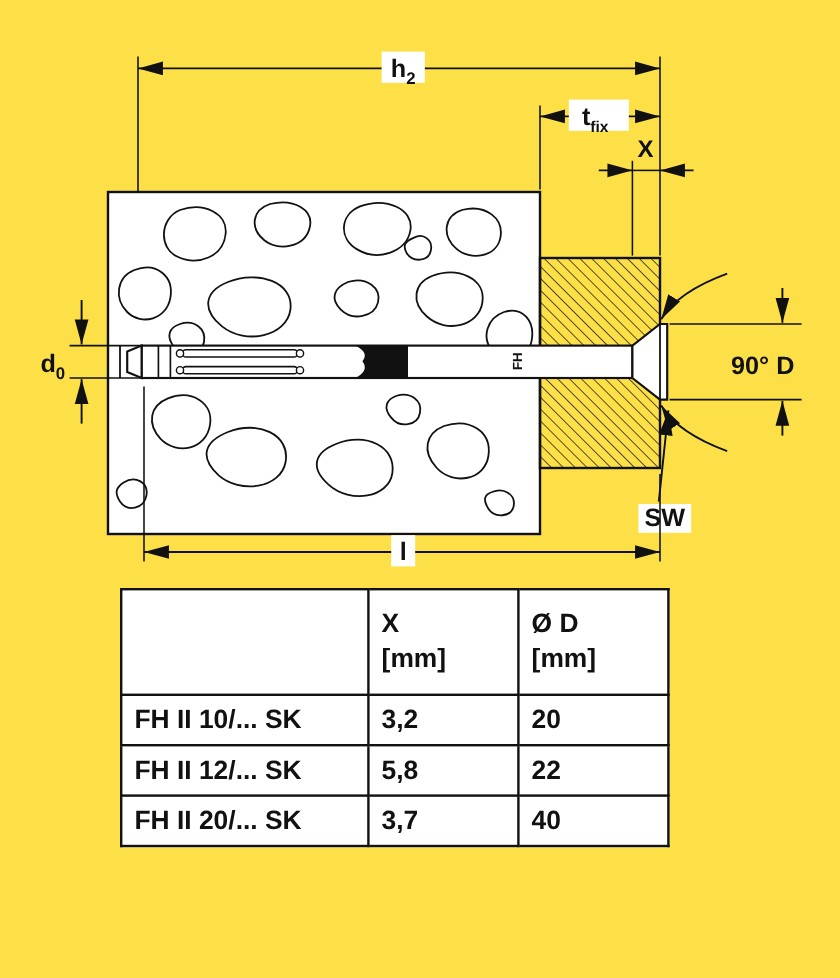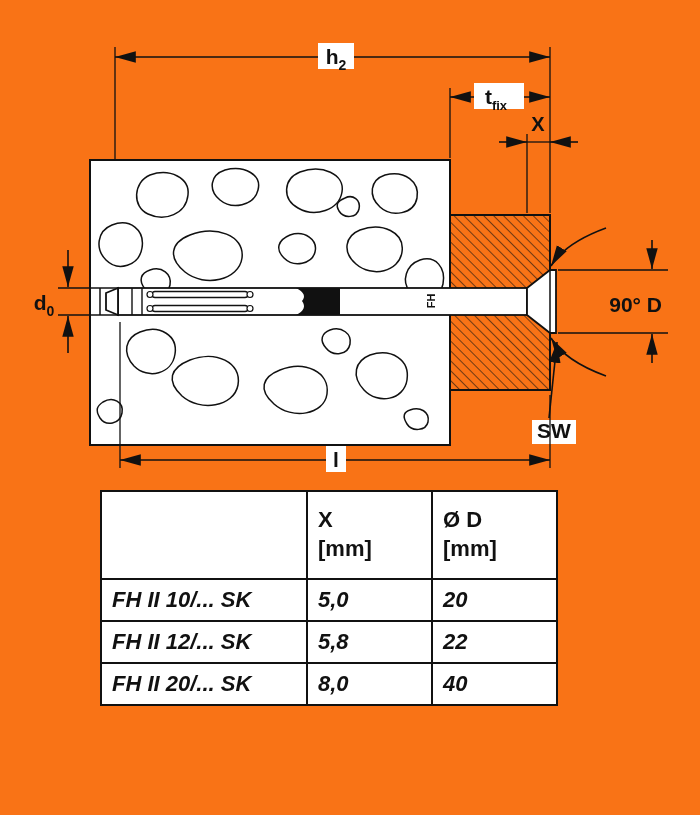--- a/index.html
+++ b/index.html
@@ -1,34 +1,34 @@
 <!DOCTYPE html>
 <html><head>
 <meta charset="utf-8">
 <style>
   html,body{margin:0;padding:0;background:#fff;}
   body{width:700px;height:815px;font-family:"Liberation Sans",sans-serif;color:#111;}
-  .canvas{position:relative;width:700px;height:815px;overflow:hidden;background:#f97316;}
+  .canvas{position:relative;width:700px;height:815px;overflow:hidden;background:#fde047;}
   svg.diagram{position:absolute;top:0;left:0;display:block;}
   svg.diagram text{font-family:"Liberation Sans",sans-serif;font-weight:bold;fill:#111;}
 
   table.spec-table{
     position:absolute;left:100px;top:490px;width:456px;
     border-collapse:collapse;table-layout:fixed;background:#fff;
   }
   table.spec-table th,
   table.spec-table td{
     border:2.5px solid #111;
     font-weight:bold;font-size:22px;color:#111;
     text-align:left;vertical-align:middle;
     padding:2px 6px 2px 10px;
     overflow:hidden;white-space:nowrap;
   }
   table.spec-table thead th{height:82px;line-height:1.3;}
-  table.spec-table tbody td{height:36px;font-style:italic;}
+  table.spec-table tbody td{height:36px;}
 </style>
 </head>
 <body>
 
 <div class="canvas">
 
   <svg class="diagram" width="700" height="480" viewBox="0 0 700 480">
     <defs>
       <marker id="arr" viewBox="0 0 12 8" refX="12" refY="4" markerWidth="13" markerHeight="8.7" orient="auto-start-reverse">
         <path d="M0,0.7 L12,4 L0,7.3 Z" fill="#111"></path>
@@ -156,29 +156,29 @@
         </th>
         <th>
           <span>Ø D</span><br>
           <span>[mm]</span>
         </th>
       </tr>
     </thead>
     <tbody>
       <tr>
         <td>FH II 10/... SK</td>
-        <td>5,0</td>
+        <td>3,2</td>
         <td>20</td>
       </tr>
       <tr>
         <td>FH II 12/... SK</td>
         <td>5,8</td>
         <td>22</td>
       </tr>
       <tr>
         <td>FH II 20/... SK</td>
-        <td>8,0</td>
+        <td>3,7</td>
         <td>40</td>
       </tr>
     </tbody>
   </table>
 
 </div>
 
 </body></html>

